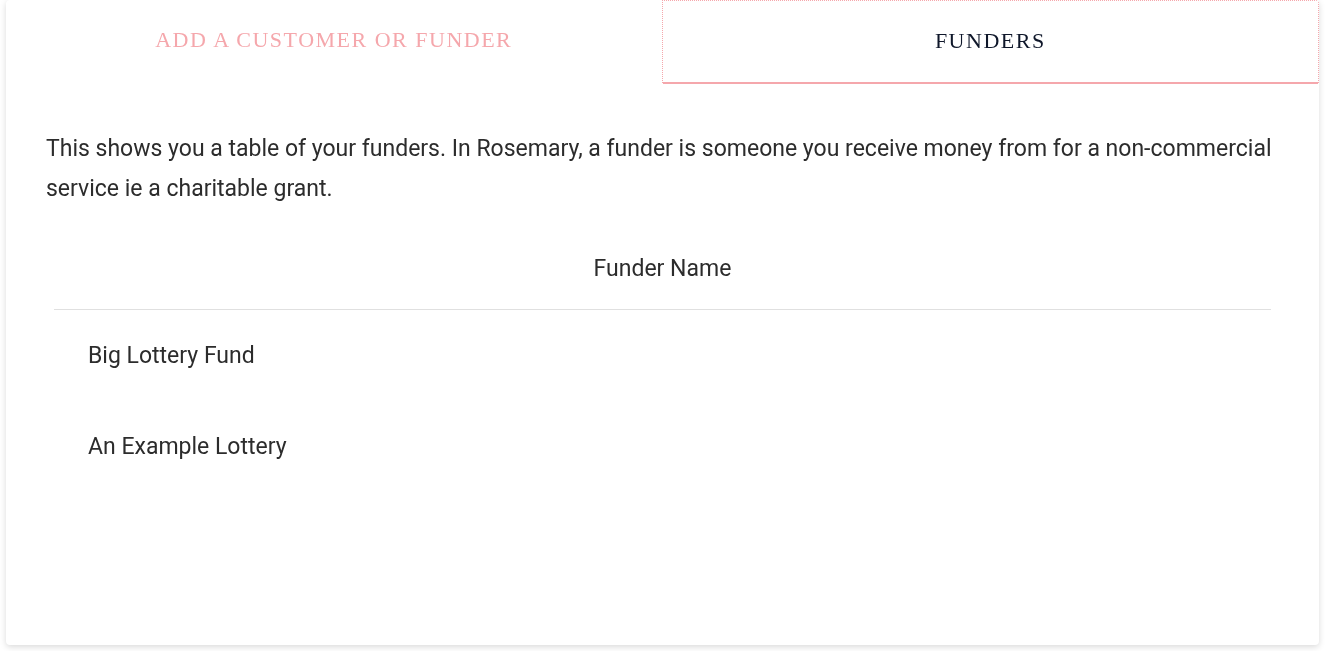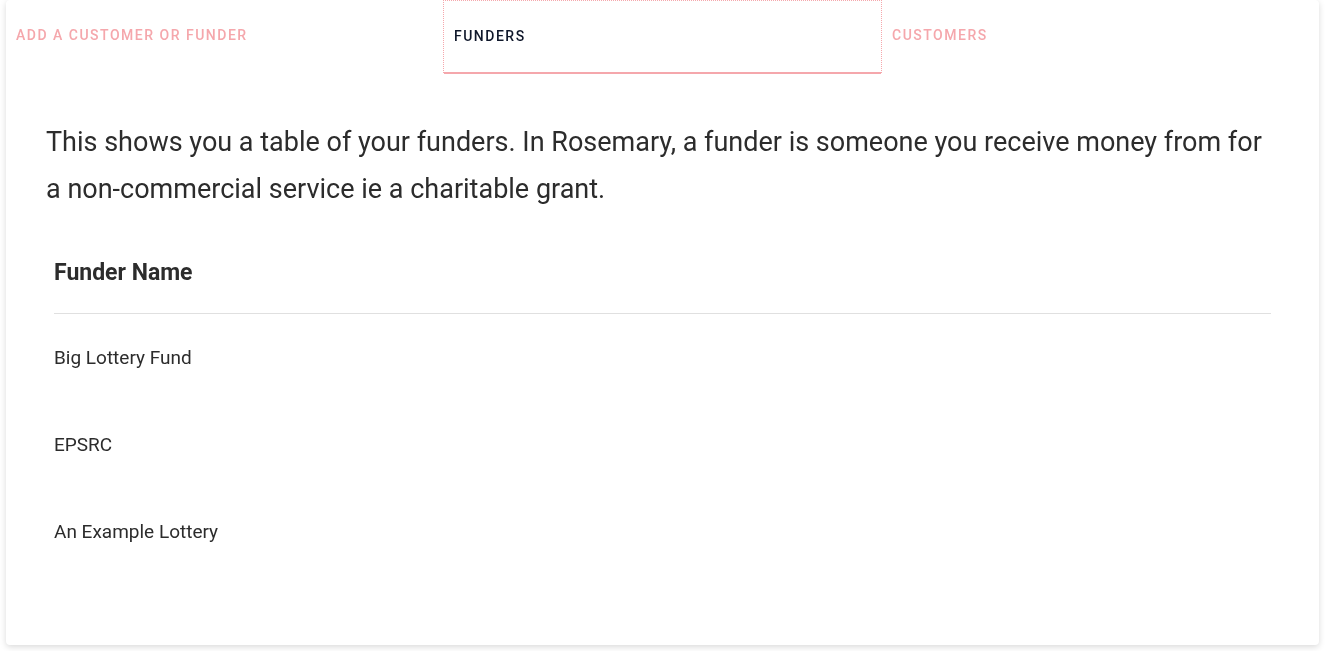--- a/index.html
+++ b/index.html
@@ -23,95 +23,92 @@
       height: 645px;
       overflow: hidden;
     }
     .tabs {
       display: flex;
       width: 100%;
       border-bottom: 1px solid transparent;
     }
     .tab {
       flex: 1;
-      text-align: left;
+      text-align: center;
       padding: 27px 10px 29px 10px;
-      font-size: 14px;
+      font-size: 22px;
       font-weight: 500;
       letter-spacing: 1.5px;
       cursor: pointer;
       color: #f5a7ac;
       text-transform: uppercase;
       position: relative;
+      font-family: Liberation Serif, serif;
     }
     .tab.active {
       color: #0f172a;
       border-left: 1px dotted #f5a7ac;
       border-right: 1px dotted #f5a7ac;
       border-top: 1px dotted #f5a7ac;
     }
     .tab.active::after {
       content: "";
       position: absolute;
       left: 0;
       right: 0;
       bottom: -1px;
       height: 2px;
       background: #f5a7ac;
     }
     .content {
       padding: 45px 40px 20px 40px;
     }
     .description {
-      font-size: 27px;
+      font-size: 23px;
       line-height: 1.75;
       color: #2c2c2c;
       margin-bottom: 45px;
     }
     .table-wrap {
       padding: 0 8px;
     }
     .table-header {
       font-size: 23px;
-      font-weight: 700;
+      font-weight: 400;
       color: #2c2c2c;
       padding-bottom: 27px;
       border-bottom: 1px solid #e0e0e0;
+      text-align: center;
     }
     .table-row {
-      font-size: 19px;
+      font-size: 23px;
       color: #2c2c2c;
       padding: 32px 0;
+      margin-left: 34px;
     }
   </style>
 </head>
 <body>
 
 <div class="card">
   <div class="tabs">
     <div class="tab">
       <span>ADD A CUSTOMER OR FUNDER</span>
     </div>
     <div class="tab active">
       <span>FUNDERS</span>
     </div>
-    <div class="tab">
-      <span>CUSTOMERS</span>
-    </div>
   </div>
 
   <div class="content">
     <p class="description">This shows you a table of your funders. In Rosemary, a funder is someone you receive money from for a non-commercial service ie a charitable grant.</p>
 
     <div class="table-wrap">
       <div class="table-header">Funder Name</div>
       <div class="table-row">
         <span>Big Lottery Fund</span>
       </div>
       <div class="table-row">
-        <span>EPSRC</span>
-      </div>
-      <div class="table-row">
         <span>An Example Lottery</span>
       </div>
     </div>
   </div>
 </div>
 
 </body></html>

